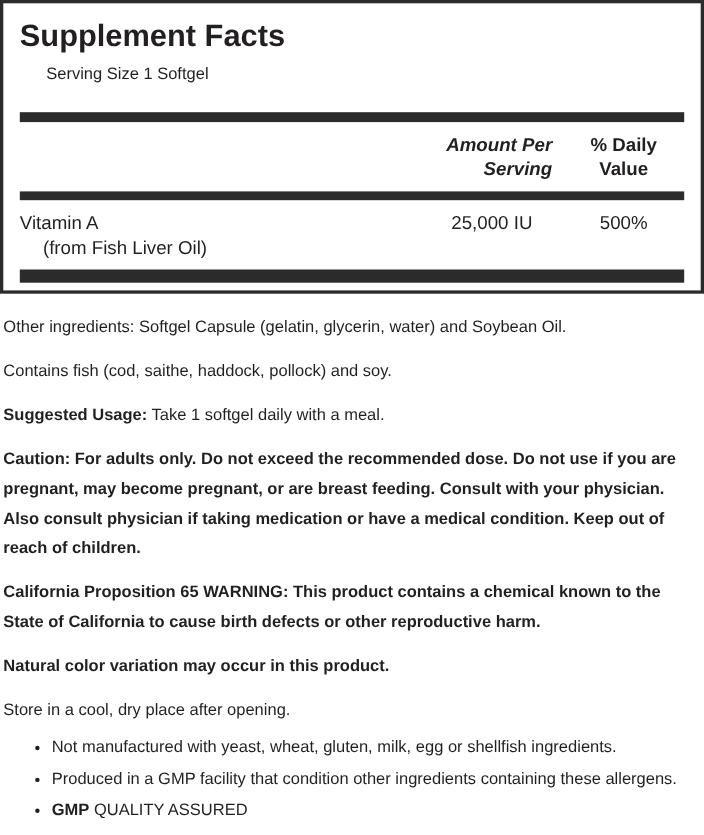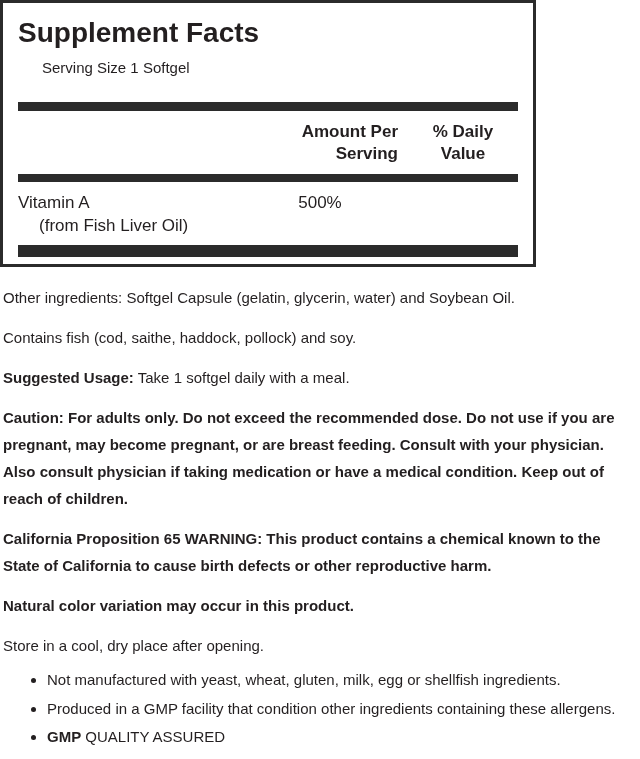--- a/index.html
+++ b/index.html
@@ -12,21 +12,21 @@
   body {
     width: 640px;
     height: 759px;
     overflow: hidden;
     font-family: "Liberation Sans", "DejaVu Sans", sans-serif;
     color: var(--text);
   }
 
   
   .panel {
-    width: 536px;
+    width: 640px;
     border: 3px solid var(--rule);
     background: #fff;
     padding: 0 15px 7px 15px;
   }
   .panel-title {
     margin-top: 14px;
     font-size: 28px;
     line-height: 32px;
     font-weight: bold;
     letter-spacing: 0px;
@@ -50,21 +50,21 @@
     grid-template-columns: 1fr 120px 110px;
     column-gap: 10px;
   }
   .hdr-row { margin-top: 10px; }
   .hdr {
     font-weight: bold;
     font-size: 17px;
     line-height: 22px;
     white-space: pre-line;
   }
-  .hdr-amount { text-align: right; }
+  .hdr-amount { text-align: right; font-style: italic; }
   .hdr-daily  { text-align: center; }
 
   .nutrient-row { margin-top: 9px; font-size: 17px; line-height: 23px; gap: 28px; }
   .nutrient-name-sub { padding-left: 21px; }
   .cell-amount { text-align: right; }
   .cell-daily  { text-align: center; }
 
   
   .body-copy {
     padding: 17px 3px 0 3px;
@@ -105,20 +105,21 @@
 Value</div>
   </div>
 
   <div class="rule rule-medium"></div>
 
   <div class="col-grid nutrient-row">
     <div>
       <div>Vitamin A</div>
       <div class="nutrient-name-sub">(from Fish Liver Oil)</div>
     </div>
+    <div class="cell-amount">25,000 IU</div>
     <div class="cell-daily">500%</div>
   </div>
 
   <div class="rule rule-bottom"></div>
 </section>
 
 <section class="body-copy">
 
   <p>Other ingredients: Softgel Capsule (gelatin, glycerin, water) and Soybean Oil.</p>
 

